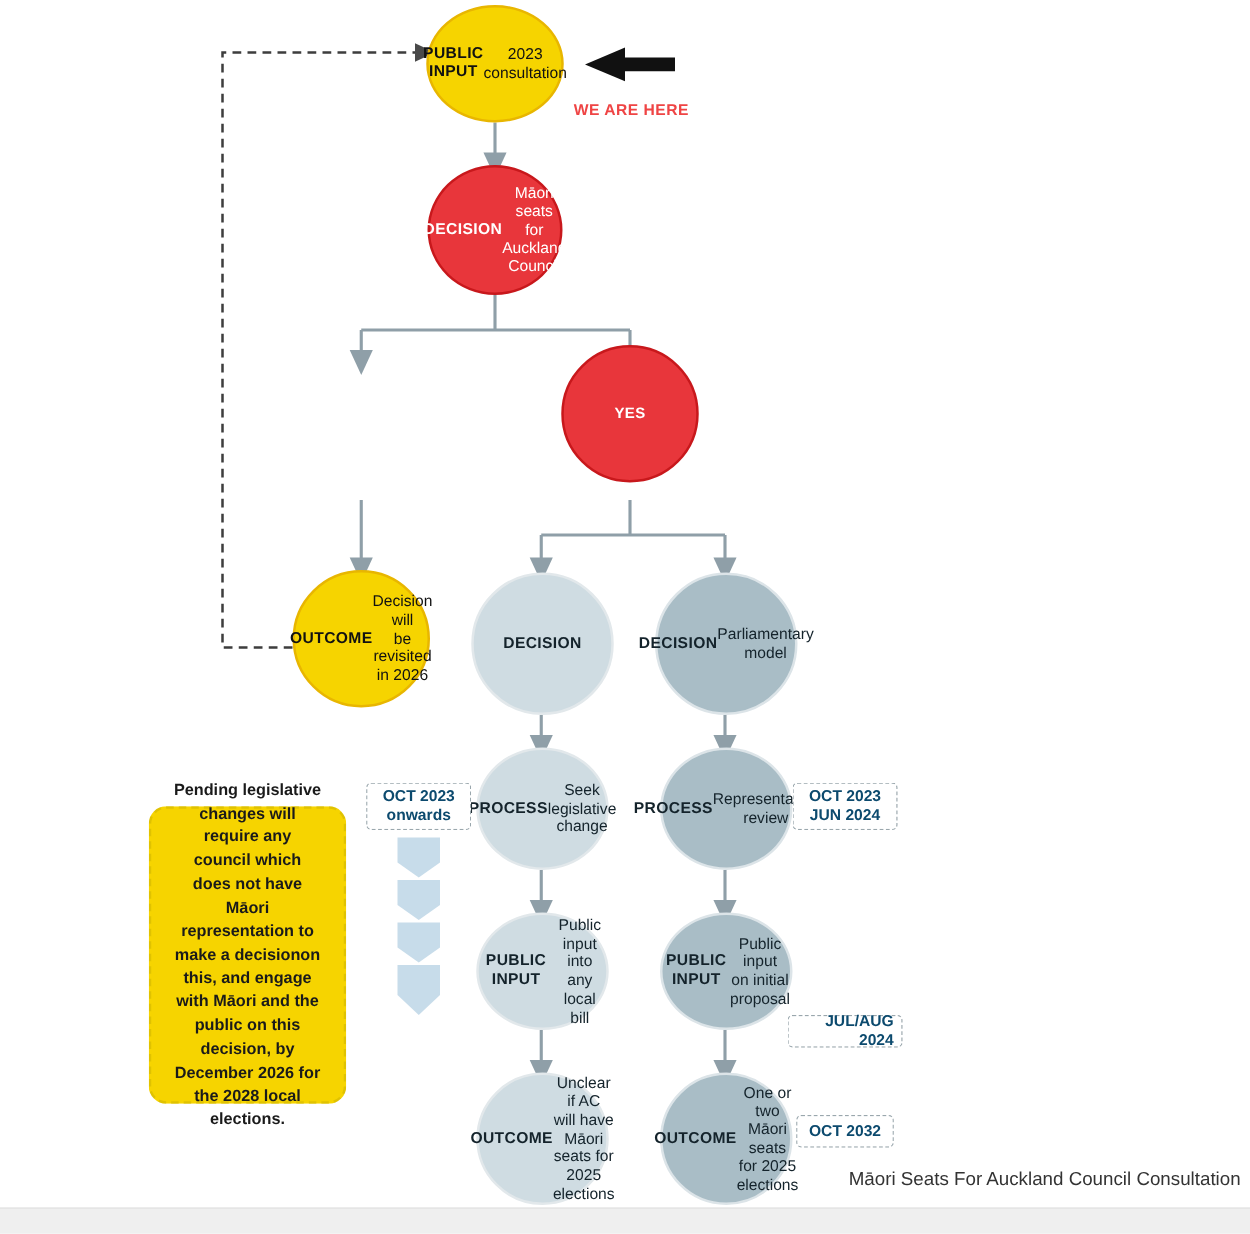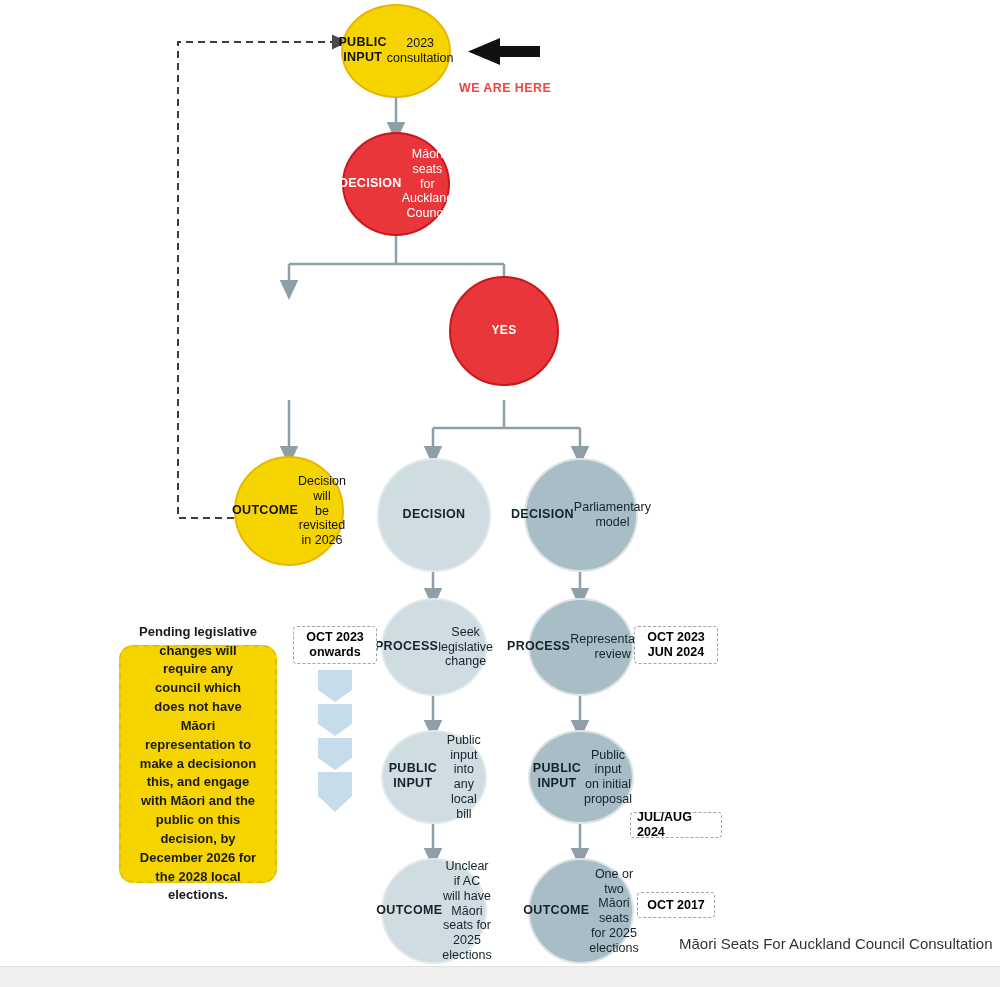--- a/index.html
+++ b/index.html
@@ -54,22 +54,22 @@
   }
 
   
   .chip{
     position:absolute;
     background:#ffffff;
     border:1px dashed #9aa7ad;
     border-radius:4px;
     font-size:12.5px;
     font-weight:bold;
-    color:#000000;
-    text-align:left;
+    color:#0c4a6e;
+    text-align:right;
     display:flex;
     flex-direction:column;
     align-items:center;
     justify-content:center;
     line-height:1.2;
     padding:4px 6px;
     box-sizing:border-box;
   }
 
   
@@ -236,21 +236,21 @@
   <div class="chip" style="left:634px;top:626px;width:84px;height:38px;">
     <span>OCT 2023</span>
     <span>JUN 2024</span>
   </div>
 
   <div class="chip" style="left:630px;top:764px;width:92px;height:26px;margin-top:48px;">
     <span>JUL/AUG 2024</span>
   </div>
 
   <div class="chip" style="left:637px;top:892px;width:78px;height:26px;">
-    <span>OCT 2017</span>
+    <span>OCT 2032</span>
   </div>
 
   <div class="callout callout-yellow" style="left:119px;top:645px;width:158px;height:238px;font-weight:bold;">
     <span>Pending legislative changes will require any council which does not have Māori representation to make a decisionon this, and engage with Māori and the public on this decision, by December 2026 for the 2028 local elections.</span>
   </div>
 
 
   <div class="wearehere" style="left:459px;top:81px;">WE ARE HERE</div>
 
   <div class="caption" style="left:679px;top:935px;">Māori Seats For Auckland Council Consultation</div>

